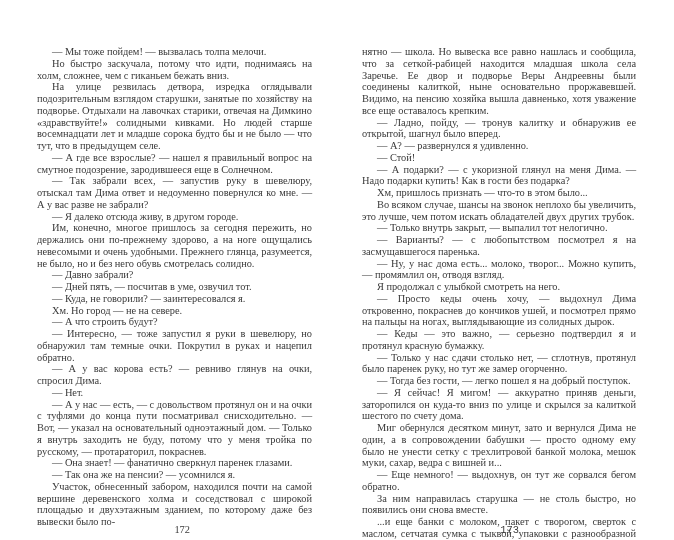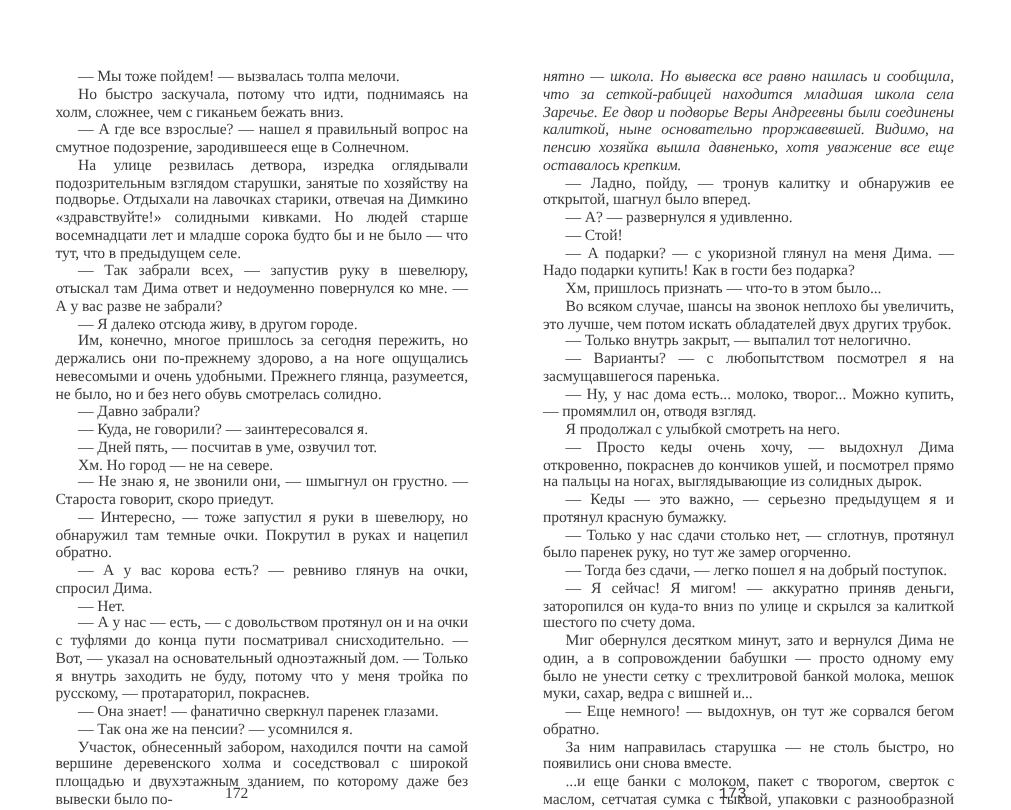--- a/index.html
+++ b/index.html
@@ -39,52 +39,52 @@
       letter-spacing: -0.05px;
     }
     .page.left .text-block { left: 37px; width: 275px; }
     .page.right .text-block { left: 25px; width: 274px; }
 
     .para {
       margin: 0;
       text-indent: 15px;
       hyphens: manual;
     }
-    .para.no-indent { text-indent: 0; font-style: italic; }
+    .para.no-indent { text-indent: 0; }
 
     .page-number {
       position: absolute;
       top: 498px;
       font-size: 10.4px;
       width: 40px;
-      text-align: left;
+      text-align: right;
       color: #3a3a3a;
     }
     .page.left .page-number { left: 150px; }
     .page.right .page-number { left: 142px; font-family: Liberation Mono, monospace; }
   </style>
 </head>
 <body>
 
 <div class="spread">
 
   <div class="page left">
     <div class="text-block">
       <p class="para">— Мы тоже пойдем! — вызвалась толпа мелочи.</p>
       <p class="para">Но быстро заскучала, потому что идти, поднимаясь на холм, сложнее, чем с гиканьем бежать вниз.</p>
+      <p class="para">На улице резвилась детвора, изредка оглядывали подозрительным взглядом старушки, занятые по хозяйству на подворье. Отдыхали на лавочках старики, отвечая на Димкино «здравствуйте!» солидными кивками. Но людей старше восемнадцати лет и младше сорока будто бы и не было — что тут, что в предыдущем селе.</p>
       <p class="para">— А где все взрослые? — нашел я правильный вопрос на смутное подозрение, зародившееся еще в Солнечном.</p>
-      <p class="para">На улице резвилась детвора, изредка оглядывали подозрительным взглядом старушки, занятые по хозяйству на подворье. Отдыхали на лавочках старики, отвечая на Димкино «здравствуйте!» солидными кивками. Но людей старше восемнадцати лет и младше сорока будто бы и не было — что тут, что в предыдущем селе.</p>
       <p class="para">— Так забрали всех, — запустив руку в шевелюру, отыскал там Дима ответ и недоуменно повернулся ко мне. — А у вас разве не забрали?</p>
       <p class="para">— Я далеко отсюда живу, в другом городе.</p>
       <p class="para">Им, конечно, многое пришлось за сегодня пережить, но держались они по-прежнему здорово, а на ноге ощущались невесомыми и очень удобными. Прежнего глянца, разумеется, не было, но и без него обувь смотрелась солидно.</p>
       <p class="para">— Давно забрали?</p>
+      <p class="para">— Дней пять, — посчитав в уме, озвучил тот.</p>
       <p class="para">— Куда, не говорили? — заинтересовался я.</p>
-      <p class="para">— Дней пять, — посчитав в уме, озвучил тот.</p>
       <p class="para">Хм. Но город — не на севере.</p>
-      <p class="para">— Не знаю я, не звонили они, — шмыгнул он грустно. — Староста говорит, скоро приедут.</p>
+      <p class="para">— А что строить будут?</p>
       <p class="para">— Интересно, — тоже запустил я руки в шевелюру, но обнаружил там темные очки. Покрутил в руках и нацепил обратно.</p>
       <p class="para">— А у вас корова есть? — ревниво глянув на очки, спросил Дима.</p>
       <p class="para">— Нет.</p>
       <p class="para">— А у нас — есть, — с довольством протянул он и на очки с туфлями до конца пути посматривал снисходительно. — Вот, — указал на основательный одноэтажный дом. — Только я внутрь заходить не буду, потому что у меня тройка по русскому, — протараторил, покраснев.</p>
       <p class="para">— Она знает! — фанатично сверкнул паренек глазами.</p>
       <p class="para">— Так она же на пенсии? — усомнился я.</p>
       <p class="para">Участок, обнесенный забором, находился почти на самой вершине деревенского холма и соседствовал с широкой площадью и двухэтажным зданием, по которому даже без вывески было по-</p>
     </div>
     <div class="page-number">172</div>
   </div>
@@ -96,23 +96,23 @@
       <p class="para">— А? — развернулся я удивленно.</p>
       <p class="para">— Стой!</p>
       <p class="para">— А подарки? — с укоризной глянул на меня Дима. — Надо подарки купить! Как в гости без подарка?</p>
       <p class="para">Хм, пришлось признать — что-то в этом было...</p>
       <p class="para">Во всяком случае, шансы на звонок неплохо бы увеличить, это лучше, чем потом искать обладателей двух других трубок.</p>
       <p class="para">— Только внутрь закрыт, — выпалил тот нелогично.</p>
       <p class="para">— Варианты? — с любопытством посмотрел я на засмущавшегося паренька.</p>
       <p class="para">— Ну, у нас дома есть... молоко, творог... Можно купить, — промямлил он, отводя взгляд.</p>
       <p class="para">Я продолжал с улыбкой смотреть на него.</p>
       <p class="para">— Просто кеды очень хочу, — выдохнул Дима откровенно, покраснев до кончиков ушей, и посмотрел прямо на пальцы на ногах, выглядывающие из солидных дырок.</p>
-      <p class="para">— Кеды — это важно, — серьезно предыдущем я и протянул красную бумажку.</p>
+      <p class="para">— Кеды — это важно, — серьезно подтвердил я и протянул красную бумажку.</p>
       <p class="para">— Только у нас сдачи столько нет, — сглотнув, протянул было паренек руку, но тут же замер огорченно.</p>
-      <p class="para">— Тогда без сдачи, — легко пошел я на добрый поступок.</p>
+      <p class="para">— Тогда без гости, — легко пошел я на добрый поступок.</p>
       <p class="para">— Я сейчас! Я мигом! — аккуратно приняв деньги, заторопился он куда-то вниз по улице и скрылся за калиткой шестого по счету дома.</p>
       <p class="para">Миг обернулся десятком минут, зато и вернулся Дима не один, а в сопровождении бабушки — просто одному ему было не унести сетку с трехлитровой банкой молока, мешок муки, сахар, ведра с вишней и...</p>
       <p class="para">— Еще немного! — выдохнув, он тут же сорвался бегом обратно.</p>
       <p class="para">За ним направилась старушка — не столь быстро, но появились они снова вместе.</p>
       <p class="para">...и еще банки с молоком, пакет с творогом, сверток с маслом, сетчатая сумка с тыквой, упаковки с разнообразной зеленью, пакет с яблоками...</p>
       <p class="para">— Последнее!</p>
       <p class="para">...небольшой мешок с картошкой и две банки меда.</p>
     </div>
     <div class="page-number">173</div>
   </div>

